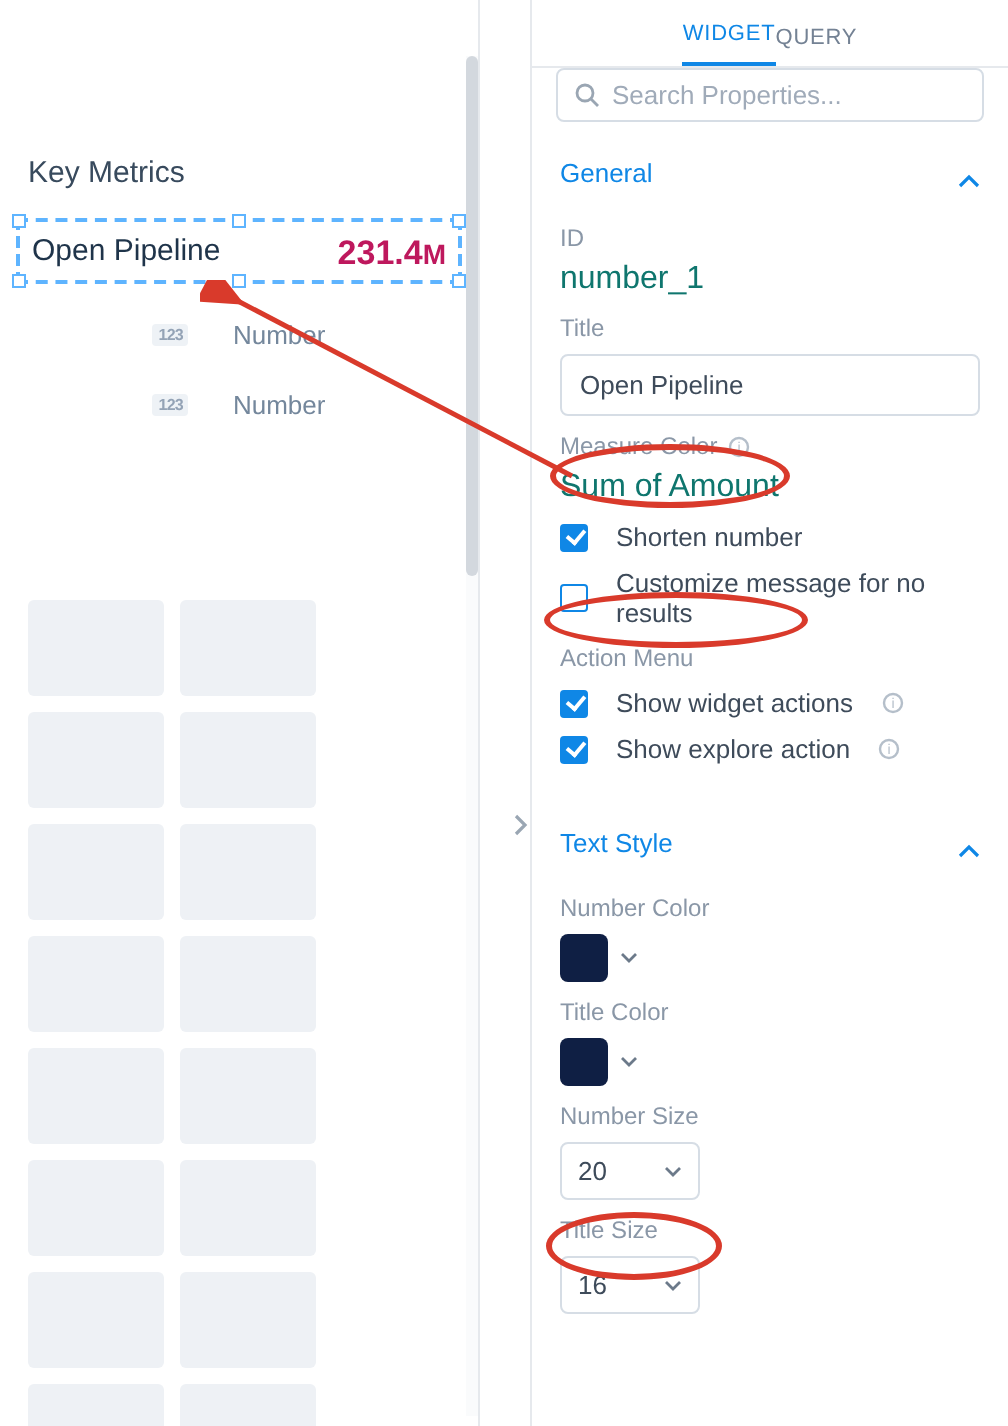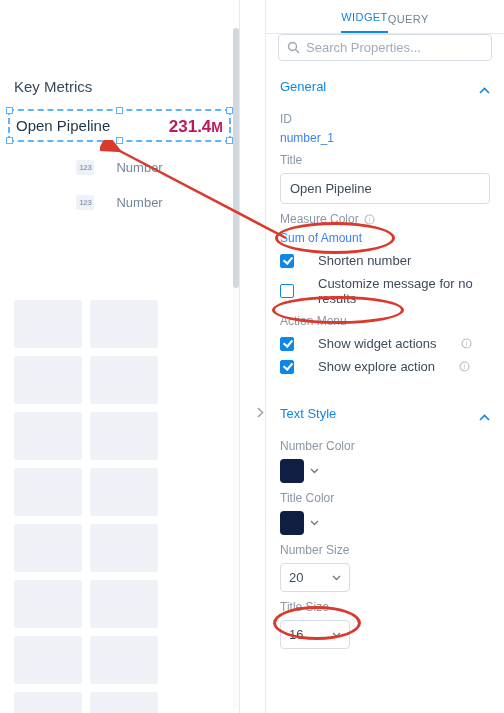--- a/index.html
+++ b/index.html
@@ -15,21 +15,21 @@
 .widget-selected { border: 2px dashed #5eb4ff; position: relative; padding: 6px 0 6px 0; margin: 0 0 8px 0; }
 .widget-selected .handle { width:7px; height:7px; background:#fff; border:1px solid #5eb4ff; position:absolute; }
 .h-tl{top:-4px; left:-4px;} .h-tr{top:-4px; right:-4px;}
 .h-bl{bottom:-4px; left:-4px;} .h-br{bottom:-4px; right:-4px;}
 .h-tm{top:-4px; left:50%; margin-left:-4px;} .h-bm{bottom:-4px; left:50%; margin-left:-4px;}
 
 .metric-title { display:inline-block; font-size:15px; color:#1f344a; padding-left:6px;}
 .metric-value { float:right; font-size:17px; font-weight:700; color:#be185d; padding-right:6px;}
 .metric-value .unit{font-size:14px;}
 
-.number-placeholder { display:flex; justify-content:center; gap:22px; padding:10px 0; color:#74879c; font-size:13px;}
+.number-placeholder { display:flex; align-items:center; justify-content:center; gap:22px; padding:10px 0; color:#74879c; font-size:13px;}
 .num-icon{ display:inline-flex; align-items:center; justify-content:center; background:#eef2f6; color:#94a3b6; font-size:8px; font-weight:600; letter-spacing:-0.4px; padding:1px 3px; border-radius:2px;}
 
 .tiles { display:flex; flex-wrap:wrap; gap:8px; padding:0 6px; margin-top:80px;}
 .tile { width:68px; height:48px; background:#eef1f5; border-radius:3px;}
 
 .prop-panel { position:absolute; left:265px; top:0; width:239px; height:713px; border-left:1px solid #e6e9ed; background:#fff; }
 
 .tabs { display:flex; justify-content:center; height:34px; align-items:flex-end; border-bottom:1px solid #e6e9ed;}
 .tab { font-size:11px; letter-spacing:0.4px; color:#748294; padding-bottom:8px; cursor:pointer;}
 .tab.active { color:#0f87e6; border-bottom:2.5px solid #0f87e6; font-weight:500;}
@@ -40,26 +40,26 @@
 .search svg{flex:none;}
 .search input{ border:none; outline:none; flex:1; font-size:13px; color:#3e4b5a;}
 .search input::placeholder{color:#a0abb9;}
 
 .section-hdr { display:flex; align-items:flex-end; justify-content:space-between; padding:8px 14px; cursor:pointer; }
 .section-hdr .title { color:#0f87e6; font-size:13px; }
 .section-hdr svg { flex:none; }
 
 .section-body { padding: 2px 14px 8px 14px; }
 .field-label { font-size:12px; color:#8a97a7; margin-top:8px; display:flex; align-items:center; gap:5px;}
-.field-value { font-size:12px; color:#3b82f6; margin-top:5px; }
+.field-value { font-size:16px; color:#0f766e; margin-top:5px; }
 
 .text-input { width:100%; border:1px solid #d6dde5; border-radius:4px; padding:7px 9px; font-size:13px; color:#3e4b5a; margin-top:6px; outline:none;}
 .half-input { width:70px; border:1px solid #d6dde5; border-radius:4px; padding:6px 8px; font-size:13px; color:#3e4b5a; margin-top:6px; display:flex; align-items:center; justify-content:space-between; cursor:pointer; background:#fff;}
 
-.chk-row { display:flex; align-items:center; gap:24px; margin-top:8px; font-size:13px; color:#3e4b5a;}
+.chk-row { display:flex; align-items:center; gap:14px; margin-top:8px; font-size:13px; color:#3e4b5a;}
 .chk { width:14px; height:14px; border:1.5px solid #0f87e6; border-radius:2px; background:#0f87e6; position:relative; flex:none; cursor:pointer;}
 .chk:after{content:"";position:absolute; left:3.5px; top:0.5px; width:4px; height:7px; border:solid #fff; border-width:0 2px 2px 0; transform:rotate(40deg);}
 .chk.empty{ background:#fff; }
 .chk.empty:after{display:none;}
 
 .color-row{display:flex; align-items:center; gap:6px; margin-top:6px;}
 .swatch{ width:24px; height:24px; border-radius:4px; cursor:pointer;}
 .swatch-caret svg{display:block;}
 
 .info-circle{display:inline-flex;}

